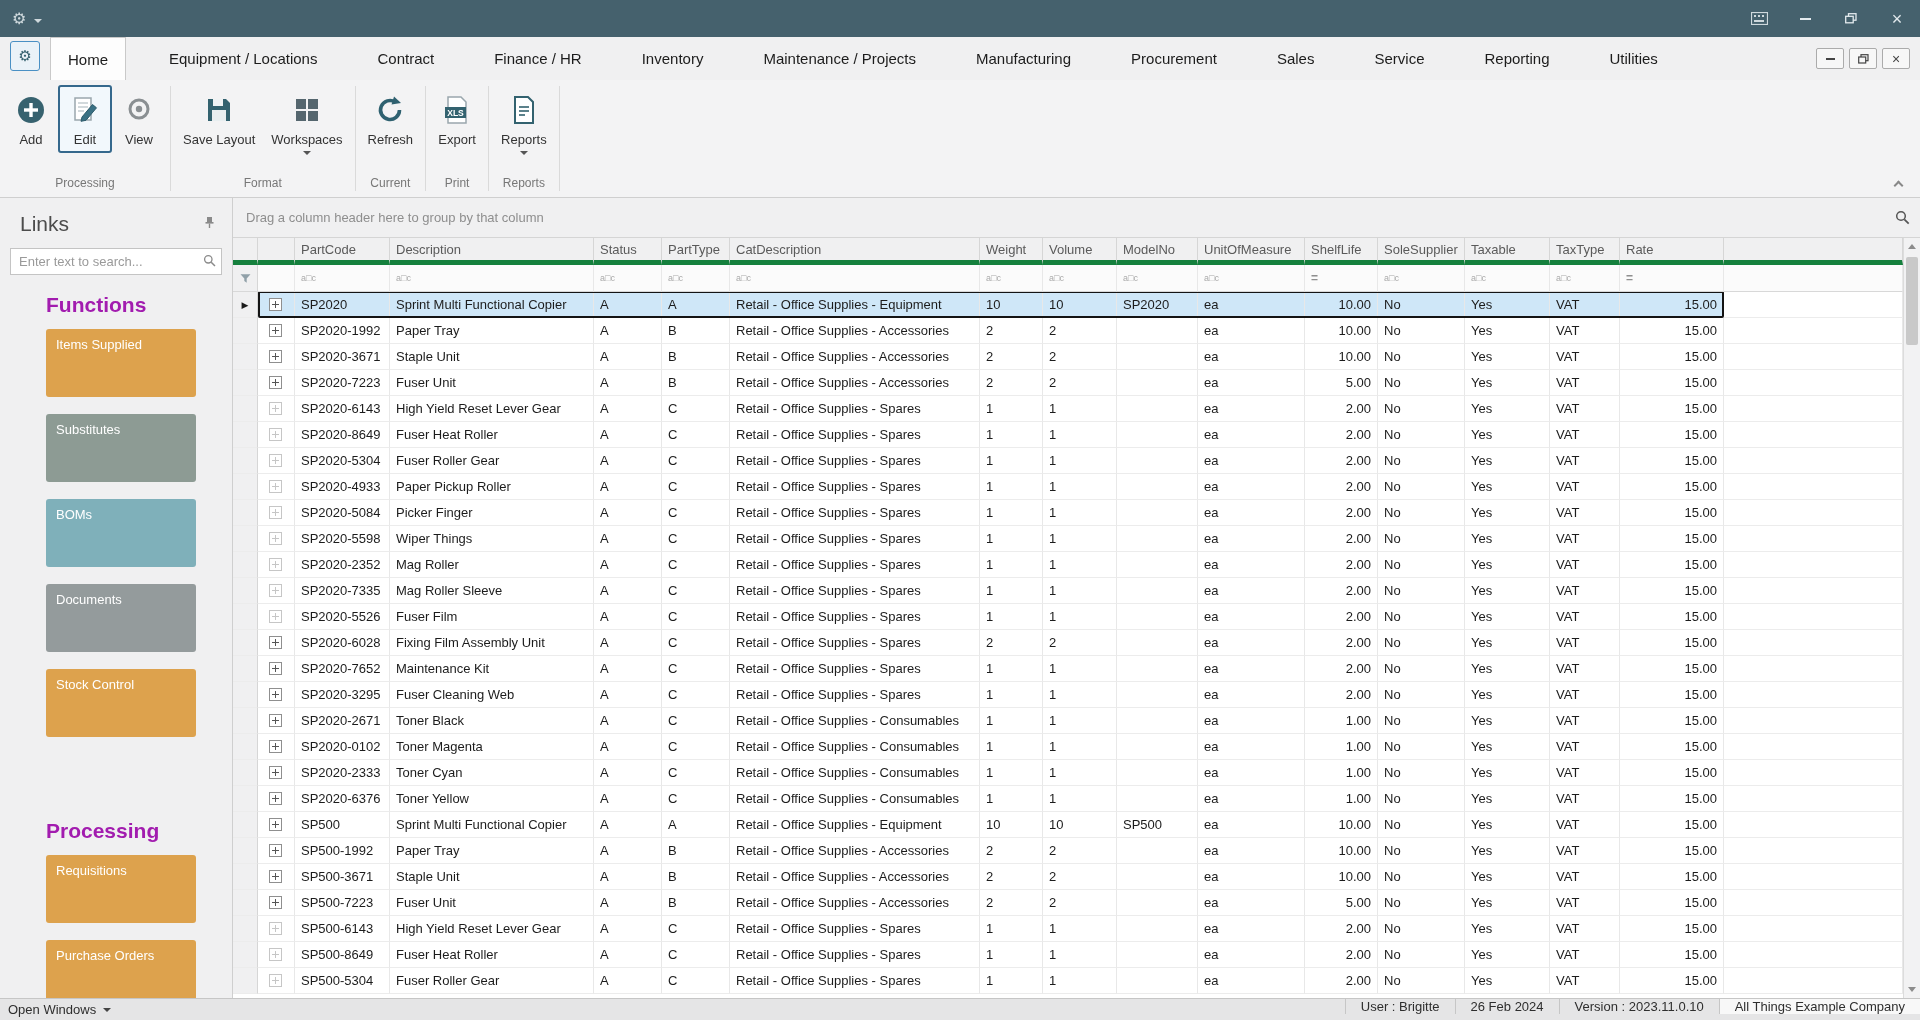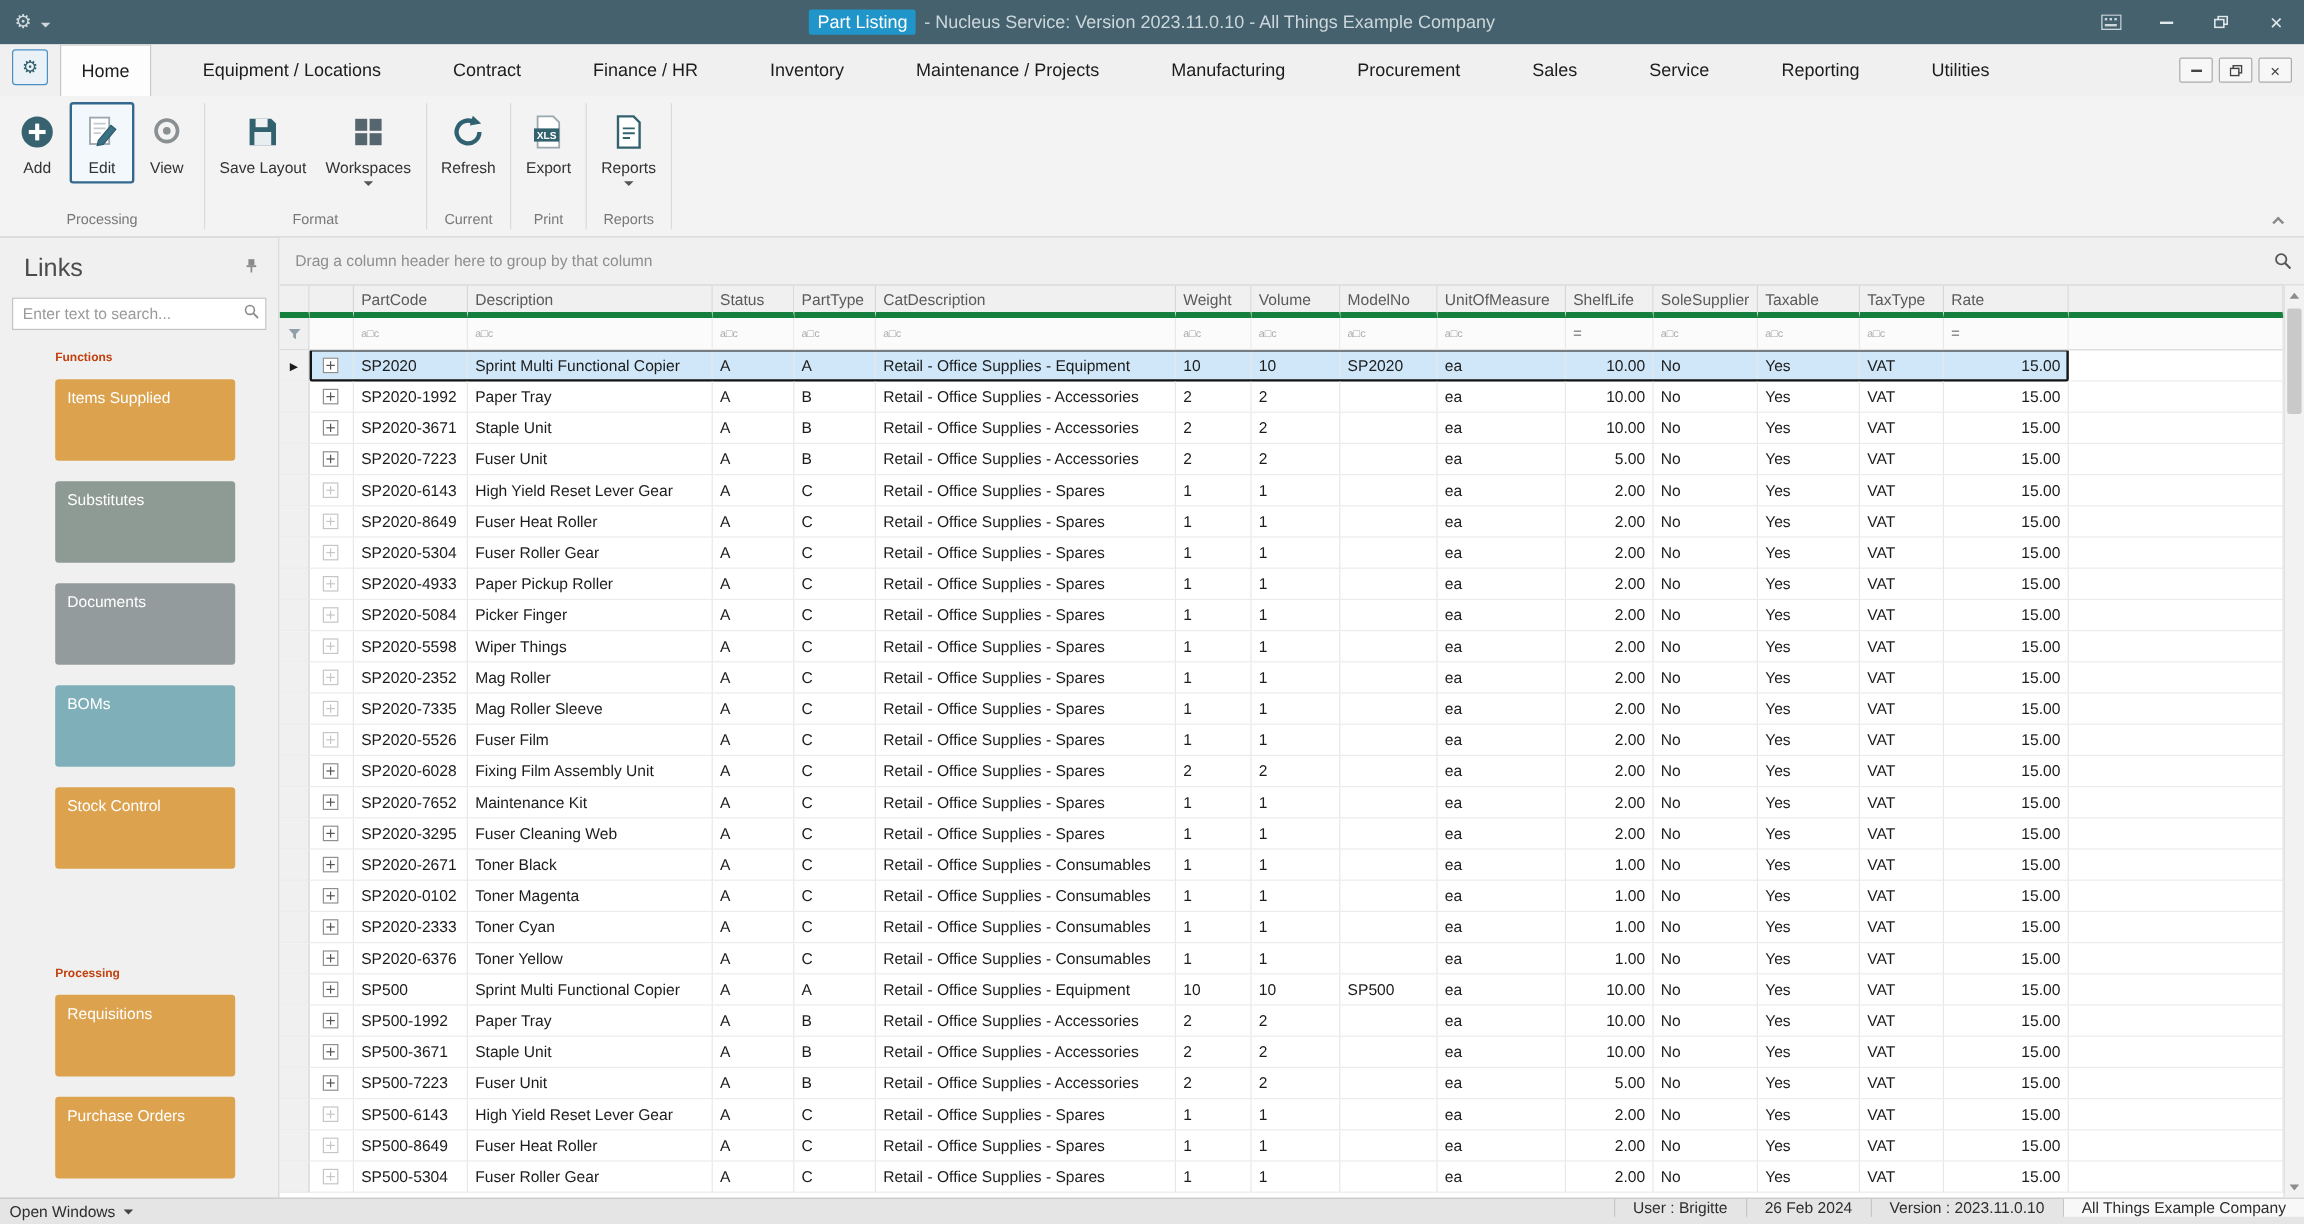--- a/index.html
+++ b/index.html
@@ -46,21 +46,21 @@
   .main { flex:1; display:flex; overflow:hidden; }
 
   
   .sidebar { width:233px; flex:0 0 233px; background:#f0f0f1; border-right:1px solid #cfcfcf; display:flex; flex-direction:column; overflow:hidden; }
   .links-header { display:flex; justify-content:space-between; align-items:center; padding:14px 16px 10px 20px; }
   .links-title { font-size:21px; color:#4c4c4c; }
   .search-box { margin:2px 10px 0 10px; height:27px; background:#fff; border:1px solid #c4c4c4; display:flex; align-items:center; padding-right:6px; flex:0 0 auto; }
   .search-box input { flex:1; border:none; outline:none; font-size:13px; color:#555; padding:0 8px; background:transparent; font-family:"Liberation Sans", sans-serif; }
   .search-box input::placeholder { color:#9a9a9a; }
   .side-sections { padding-top:4px; overflow:hidden; }
-  .side-sec-header { font-size:10px; font-weight:bold; color:#c2410c; padding:14px 0 12px 46px; }
+  .side-sec-header { font-size:21px; font-weight:bold; color:#a21caf; padding:14px 0 12px 46px; }
   .side-sec-header.gap { margin-top:68px; }
   .side-btn { width:150px; height:68px; margin:0 0 17px 46px; border-radius:3px; color:#fff; font-size:13px; padding:8px 10px; line-height:1.25; cursor:default; }
 
   
   .gridwrap { flex:1; background:#fff; position:relative; display:flex; flex-direction:column; overflow:hidden; }
   .groupband { height:40px; background:#f0f0f1; border-bottom:1px solid #d5d5d5; display:flex; align-items:center; padding-left:13px; color:#8e8e8e; font-size:13px; position:relative; flex:0 0 auto; }
   .groupband .band-search { position:absolute; right:10px; top:12px; }
   .grow { display:grid; grid-template-columns:25px 37px 95px 204px 68px 68px 250px 63px 74px 81px 107px 73px 87px 85px 70px 104px 1fr; width:1670px; flex:0 0 auto; }
   .gc { border-right:1px solid #e8e8e8; border-bottom:1px solid #ececec; padding:0 6px; display:flex; align-items:center; font-size:13px; color:#1c1c1c; overflow:hidden; white-space:nowrap; height:26px; }
   .gh { background:#f0f0f1; border-right:1px solid #d6d6d6; border-bottom:5px solid #15803d; color:#5a5a5a; height:27px; }
@@ -98,24 +98,20 @@
 </style>
 </head>
 <body>
 
 <div class="app">
 
   <div class="titlebar">
     <div class="tb-left">
       <span class="tb-gear">⚙</span>
       <span class="chev-down" style="border-top-color:#cfd9dd;"></span>
-    </div>
-    <div class="tb-title">
-      <span class="tb-active">Part Listing</span>
-      <span class="tb-rest">- Nucleus Service: Version 2023.11.0.10 - All Things Example Company</span>
     </div>
     <div class="tb-right">
       <span class="tb-btn">
         <svg width="17" height="13" viewBox="0 0 17 13">
             <rect x="0.5" y="0.5" width="16" height="12" fill="none" stroke="#cfd9dd" stroke-width="1.2"></rect>
             <g fill="#cfd9dd">
               <rect x="3" y="3" width="2" height="2"></rect>
               <rect x="7" y="3" width="2" height="2"></rect>
               <rect x="11" y="3" width="2" height="2"></rect>
               <rect x="3" y="8" width="10" height="2"></rect>
@@ -321,22 +317,22 @@
           <svg width="13" height="13" viewBox="0 0 13 13">
               <circle cx="5.3" cy="5.3" r="3.7" fill="none" stroke="#8a8a8a" stroke-width="1.3"></circle>
               <line x1="8.2" y1="8.2" x2="12" y2="12" stroke="#8a8a8a" stroke-width="1.5"></line>
             </svg>
         </span>
       </div>
       <div class="side-sections">
           <div class="side-sec-header">Functions</div>
           <div class="side-btn" style="background: rgb(221, 162, 77);">Items Supplied</div>
           <div class="side-btn" style="background: rgb(141, 155, 148);">Substitutes</div>
+          <div class="side-btn" style="background: rgb(127, 176, 186);">BOMs</div>
           <div class="side-btn" style="background: rgb(148, 155, 156);">Documents</div>
-          <div class="side-btn" style="background: rgb(127, 176, 186);">BOMs</div>
           <div class="side-btn" style="background: rgb(221, 162, 77);">Stock Control</div>
           <div class="side-sec-header gap">Processing</div>
           <div class="side-btn" style="background: rgb(221, 162, 77);">Requisitions</div>
           <div class="side-btn" style="background: rgb(221, 162, 77);">Purchase Orders</div>
         </div>
     </div>
 
     <div class="gridwrap">
       <div class="groupband">
         <span>Drag a column header here to group by that column</span>

